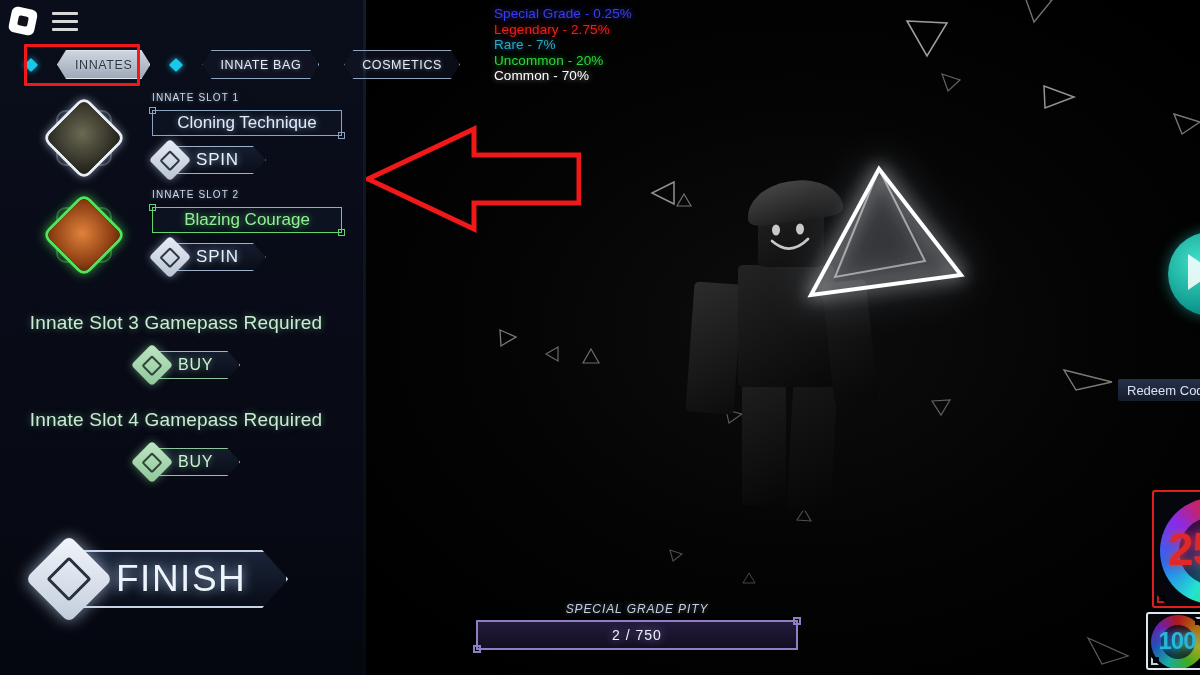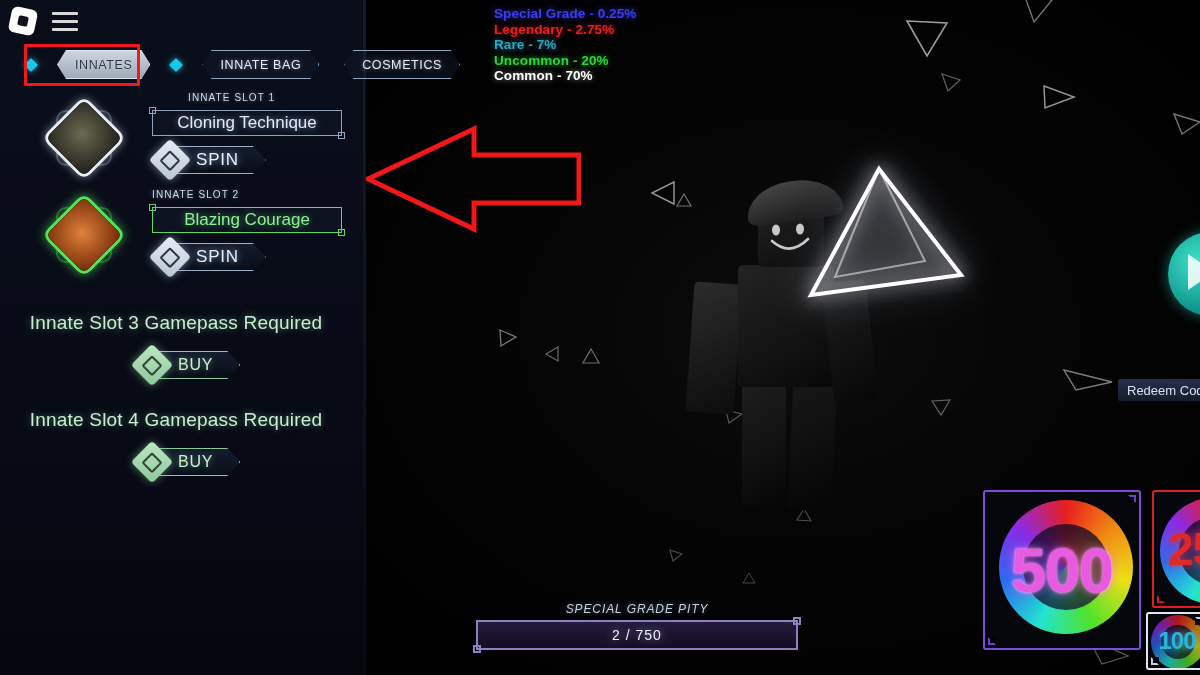--- a/index.html
+++ b/index.html
@@ -237,21 +237,21 @@
     background: linear-gradient(180deg,rgba(28,38,60,.92),rgba(9,13,24,.92));
     clip-path: polygon(0 0,calc(100% - 26px) 0,100% 50%,calc(100% - 26px) 100%,0 100%);
     color: #eef4fc; font-size: 37px; letter-spacing: 1.5px;
     text-shadow: 0 0 12px rgba(190,220,255,.8);
   }
 
   
   #legend { position: absolute; left: 494px; top: 6px; line-height: 15.6px; }
   #legend div {
     font-size: 13.5px; letter-spacing: .1px; white-space: nowrap;
-    font-weight: 700;
+    font-weight: 400;
   }
 
   
   #pity { position: absolute; left: 476px; top: 602px; width: 322px; }
   #pity .cap {
     text-align: center; color: #c6cfdd; font-size: 12px; font-style: italic;
     letter-spacing: .9px; margin-bottom: 4px;
     text-shadow: 0 0 5px rgba(170,200,245,.5);
   }
   #pity .bar {
@@ -452,26 +452,20 @@
   </div>
 
   <div id="redeem">
     <span>Redeem Code</span>
   </div>
 
   <div id="teal-orb">
     <span class="play"></span>
   </div>
 
-  <div class="gp-card" id="gp500">
-    <div class="ring"></div>
-    <div class="num">500</div>
-    <span class="cn" style="right:3px;top:3px;border-top:2px solid #7d4bd8;border-right:2px solid #7d4bd8"></span>
-    <span class="cn" style="left:3px;bottom:3px;border-bottom:2px solid #7d4bd8;border-left:2px solid #7d4bd8"></span>
-  </div>
 
   <div class="gp-card" id="gp25">
     <div class="ring"></div>
     <div class="num">25</div>
     <span class="cn" style="left:3px;bottom:3px;border-bottom:2px solid #e02020;border-left:2px solid #e02020"></span>
   </div>
 
   <div class="gp-card" id="gp100">
     <div class="ring"></div>
     <div class="num">100</div>
@@ -505,21 +499,21 @@
     </div>
     <div id="tab-highlight"></div>
 
     <div class="slot slot1" style="top:92px;">
       <div class="slot-icon" style="top:4px;">
         <div class="sq"></div>
         <div class="dia">
           <div class="inner" style="background:radial-gradient(circle at 48% 45%,#6b6a52,#2e2d24 48%,#0c0c0a 80%)"></div>
         </div>
       </div>
-      <div class="slot-label" style="top:0px;margin-left:36px;">INNATE SLOT 1</div>
+      <div class="slot-label" style="top:0px;">INNATE SLOT 1</div>
       <div class="name-box" style="top:18px;">
         <span class="corner c-tl"></span>
         <span class="corner c-br"></span>
         <span>Cloning Technique</span>
       </div>
       <div class="act-btn" style="left:155px;top:54px;">
         <span class="act-dia"></span>
         <span class="act-body">SPIN</span>
       </div>
     </div>
@@ -548,19 +542,23 @@
       <span class="act-dia"></span>
       <span class="act-body">BUY</span>
     </div>
 
     <div class="gp-text" style="top:409px;">Innate Slot 4 Gamepass Required</div>
     <div class="act-btn buy" style="left:137px;top:448px;">
       <span class="act-dia"></span>
       <span class="act-body">BUY</span>
     </div>
 
+    <div id="finish">
+      <span class="fd"></span>
+      <span class="fb">FINISH</span>
+    </div>
   </div>
 
   <svg id="arrow" viewBox="0 0 215 108">
     <polygon points="2,54 108,4 108,30 213,30 213,78 108,78 108,104" fill="none" stroke="#f01818" stroke-width="5"></polygon>
   </svg>
 
 </div>
 
 </body></html>

